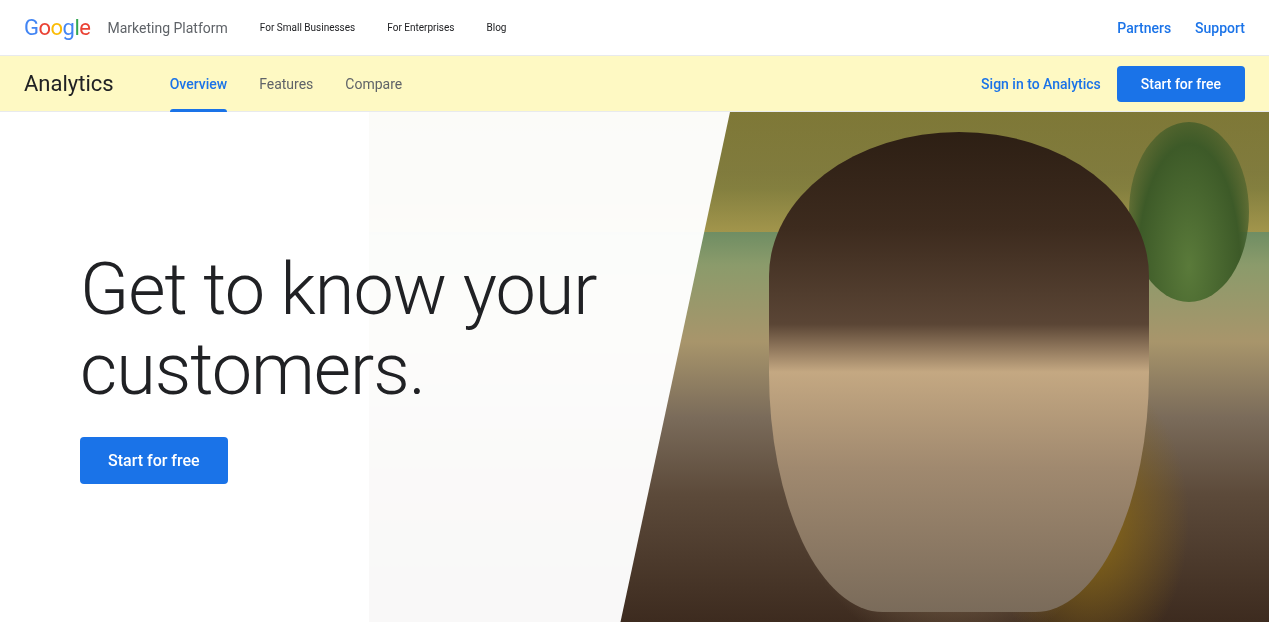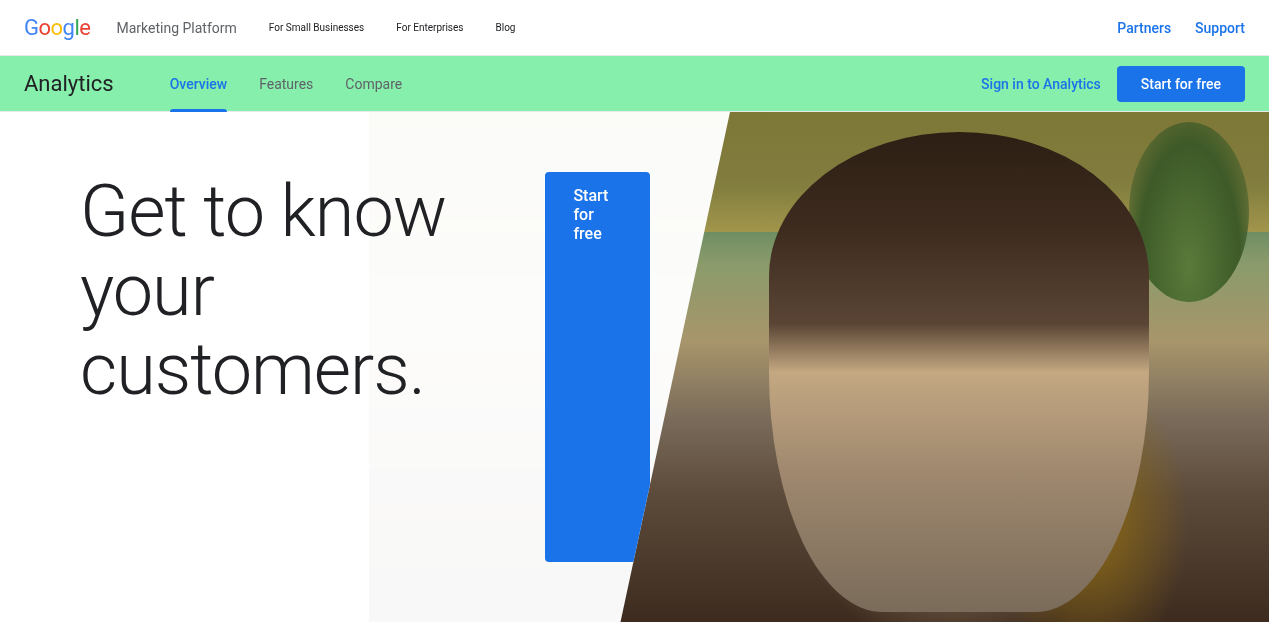--- a/index.html
+++ b/index.html
@@ -28,21 +28,21 @@
       letter-spacing: -0.5px;
     }
     .g-blue { color: #4285F4; }
     .g-red { color: #EA4335; }
     .g-yellow { color: #FBBC05; }
     .g-green { color: #34A853; }
     .logo-text {
       font-size: 14px;
       color: #5f6368;
       font-weight: 400;
-      margin-left: 18px;
+      margin-left: 9px;
     }
     .top-nav-links {
       display: flex;
       align-items: center;
       gap: 32px;
       flex: 1;
     }
     .top-nav-links a {
       text-decoration: none;
       color: #202124;
@@ -60,21 +60,21 @@
       font-weight: 500;
     }
 
     
     .secondary-nav {
       display: flex;
       align-items: center;
       height: 56px;
       padding: 0 24px;
       border-bottom: 1px solid #e8eaed;
-      background: #86efac;
+      background: #fef9c3;
       position: relative;
     }
     .analytics-title {
       font-size: 22px;
       color: #202124;
       font-weight: 400;
       margin-right: 40px;
     }
     .secondary-nav-links {
       display: flex;
@@ -203,21 +203,21 @@
     
     .hero-content {
       position: absolute;
       left: 0;
       top: 0;
       width: 730px;
       height: 100%;
       background: rgba(255, 255, 255, 0.97);
       padding: 60px 80px;
       display: flex;
-      flex-direction: row;
+      flex-direction: column;
       justify-content: center;
       clip-path: polygon(0 0, 100% 0, 85% 100%, 0 100%);
     }
 
     .hero-headline {
       font-size: 72px;
       font-weight: 300;
       color: #202124;
       line-height: 1.1;
       letter-spacing: -1px;

